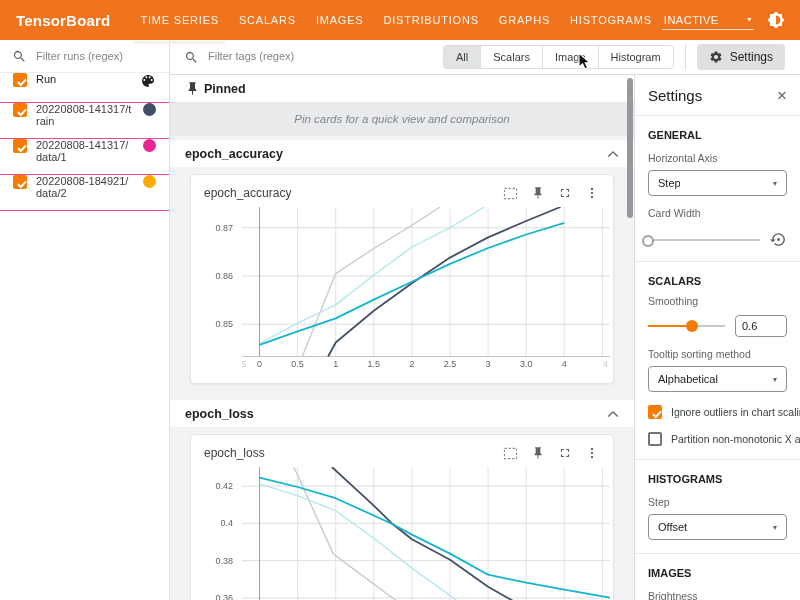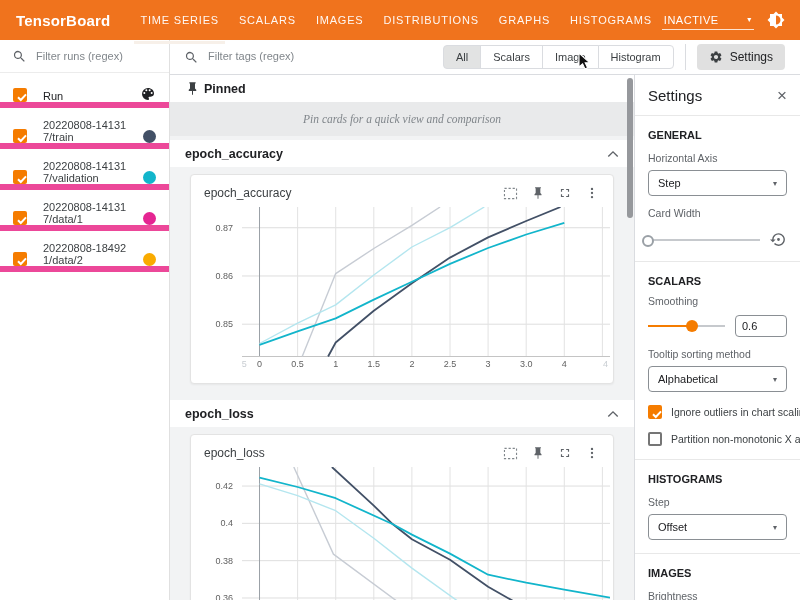--- a/index.html
+++ b/index.html
@@ -20,21 +20,21 @@
               width:88px;padding:3px 2px;font-size:11px;letter-spacing:.5px;cursor:pointer;}
   .run-select .arrow{margin-left:auto;font-size:8px;}
   .hicon{width:18px;height:18px;cursor:pointer;}
 
   
   .sidebar{position:absolute;left:0;top:40px;width:169px;bottom:0;background:#fff;
            border-right:1px solid #e0e0e0;}
   .search-row{height:32px;display:flex;align-items:center;gap:9px;padding:0 12px;
               border-bottom:1px solid #ececec;}
   .placeholder{font-size:11px;color:#80868b;}
-  .run-row{display:flex;align-items:flex-end;gap:16px;padding:0 13px;border-bottom:6px solid #ec4899;}
+  .run-row{display:flex;align-items:flex-start;gap:9px;padding:0 13px;border-bottom:1px solid #ec4899;}
   .run-row.head{height:29px;}
   .run-row.item{height:35px;}
   .run-label{flex:1;font-size:11px;line-height:12px;color:#3c4043;word-break:break-all;}
   .run-dot{width:13px;height:13px;border-radius:50%;flex:none;}
 
   
   .cb{width:14px;height:14px;border:2px solid #757575;border-radius:2px;box-sizing:border-box;
       position:relative;flex:none;background:#fff;cursor:pointer;}
   .cb.checked{background:#f57c00;border-color:#f57c00;}
   .cb svg{display:none;position:absolute;left:0;top:0;}
@@ -53,21 +53,21 @@
   .chip.selected{background:#e2e3e3;}
   .vdivider{width:1px;height:26px;background:#dadce0;margin:0 11px;}
   .settings-btn{height:26px;background:#e0e0e0;border-radius:4px;display:flex;align-items:center;
                 gap:7px;padding:0 12px;font-size:12px;font-weight:500;color:#202124;cursor:pointer;}
 
   
   .main{position:absolute;left:170px;top:75px;width:464px;bottom:0;background:#f2f3f4;overflow:hidden;}
   .pinned-bar{height:27px;background:#fff;display:flex;align-items:center;gap:4px;padding:0 15px;}
   .pinned-title{font-size:12.5px;font-weight:700;color:#202124;}
   .pin-strip{height:34px;background:#e9eaeb;display:flex;align-items:center;justify-content:center;
-             font-size:11.5px;font-style:italic;color:#80868b;font-family:Liberation Serif, serif;}
+             font-size:11.5px;font-style:italic;color:#80868b;}
   .section-head{height:27px;background:#fff;display:flex;align-items:center;padding:0 15px;
                 font-size:12.5px;font-weight:700;color:#202124;margin-top:4px;cursor:pointer;}
   .section-head .chev{margin-left:auto;}
   .card{width:424px;margin:7px auto 0;background:#fff;border:1px solid #e3e3e3;border-radius:4px;
         box-shadow:0 1px 2px rgba(0,0,0,.05);box-sizing:border-box;}
   .card-head{display:flex;align-items:center;padding:10px 14px 0 13px;height:16px;}
   .card-title{font-size:12px;color:#3c4043;}
   .card-icons{margin-left:auto;display:flex;align-items:center;gap:13px;}
   .card-icons .ci{cursor:pointer;}
   .plot-wrap{position:relative;margin:6px 0 0 51px;}
@@ -165,29 +165,20 @@
     </div>
 
     <div class="run-row item">
       <span class="cb checked">
         <svg viewBox="0 0 14 14" width="14" height="14">
             <path d="M3 7.2 5.8 10 11 4.4" fill="none" stroke="#fff" stroke-width="2"></path>
           </svg>
       </span>
       <span class="run-label">20220808-141317/train</span>
       <span class="run-dot" style="background: rgb(66, 80, 102);"></span>
-    </div>
-    <div class="run-row item">
-      <span class="cb checked">
-        <svg viewBox="0 0 14 14" width="14" height="14">
-            <path d="M3 7.2 5.8 10 11 4.4" fill="none" stroke="#fff" stroke-width="2"></path>
-          </svg>
-      </span>
-      <span class="run-label">20220808-141317/validation</span>
-      <span class="run-dot" style="background: rgb(18, 181, 203);"></span>
     </div>
     <div class="run-row item">
       <span class="cb checked">
         <svg viewBox="0 0 14 14" width="14" height="14">
             <path d="M3 7.2 5.8 10 11 4.4" fill="none" stroke="#fff" stroke-width="2"></path>
           </svg>
       </span>
       <span class="run-label">20220808-141317/data/1</span>
       <span class="run-dot" style="background: rgb(229, 37, 146);"></span>
     </div>

